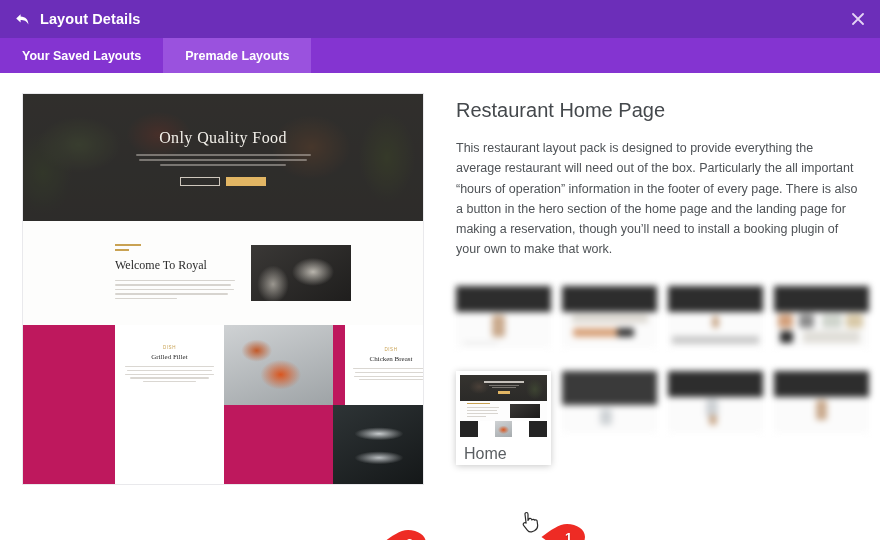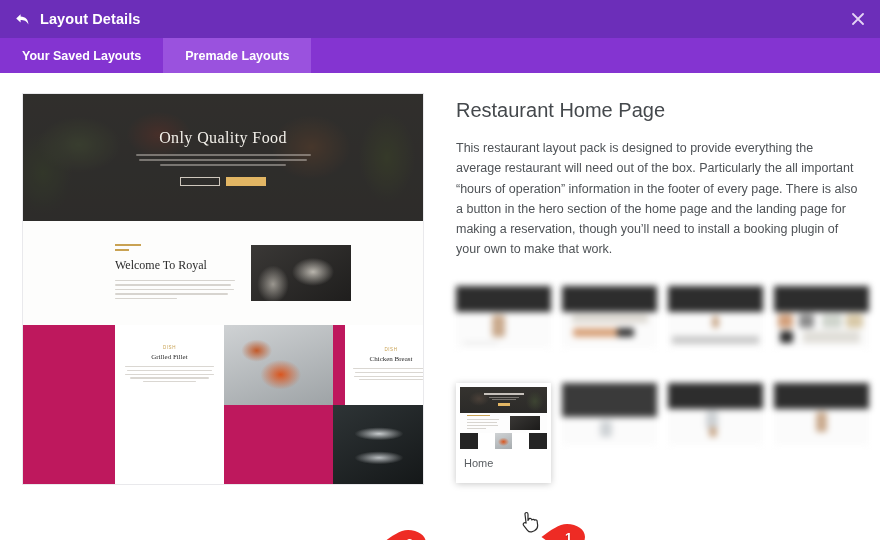--- a/index.html
+++ b/index.html
@@ -264,22 +264,22 @@
   .thumb-card:not(.selected) .thumb-label { filter: blur(2.6px); }
 
   .ti-bar { width: 100%; height: 26px; background: #2d2d2d; }
   .ti-body { width: 100%; height: 36px; background: #fbfbfb; position: relative; }
   .ti-blob {
     position: absolute; background: #c9a98c; border-radius: 2px;
   }
   .ti-strip { position: absolute; background: #bdbdbd; }
 
   .thumb-label {
-    font-size: 11px; color: #5a5e62;
-    padding: 8px 2px 14px 4px;
+    font-size: 16px; color: #5a5e62;
+    padding: 8px 2px 2px 4px;
   }
 
   
   .sel-hero {
     height: 26px;
     background:
       radial-gradient(ellipse 14px 10px at 22% 45%, #4a4038 0%, rgba(70,60,52,0) 72%),
       radial-gradient(ellipse 12px 14px at 86% 55%, #3d4432 0%, rgba(60,68,50,0) 74%),
       linear-gradient(#35332f, #2b2a28);
     display: flex; flex-direction: column;

